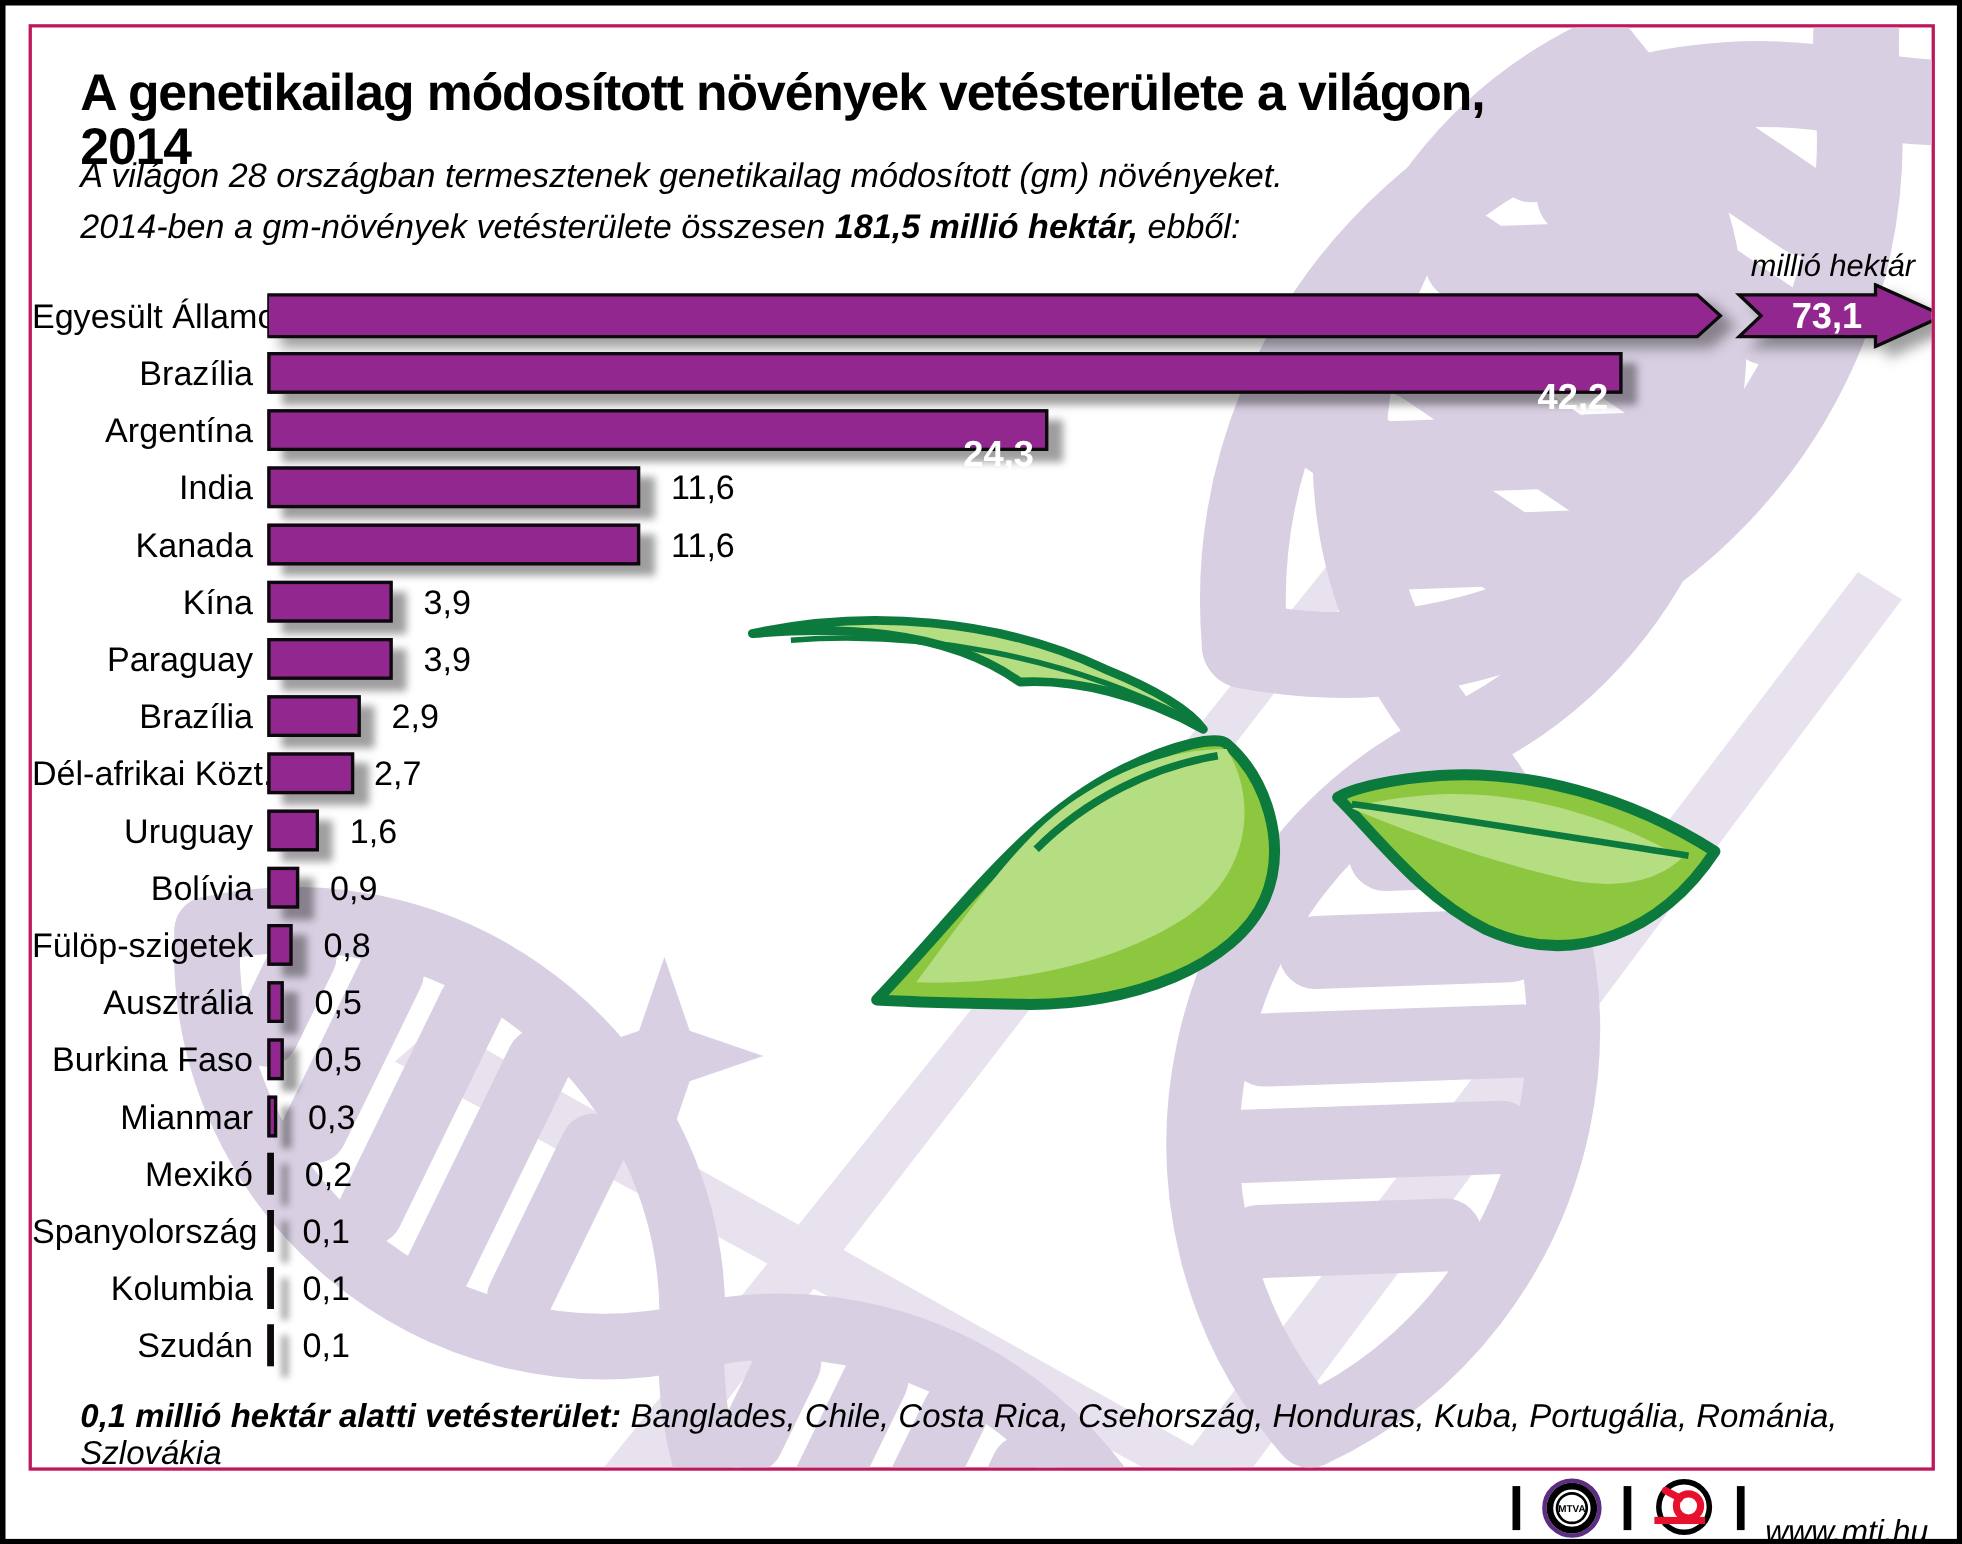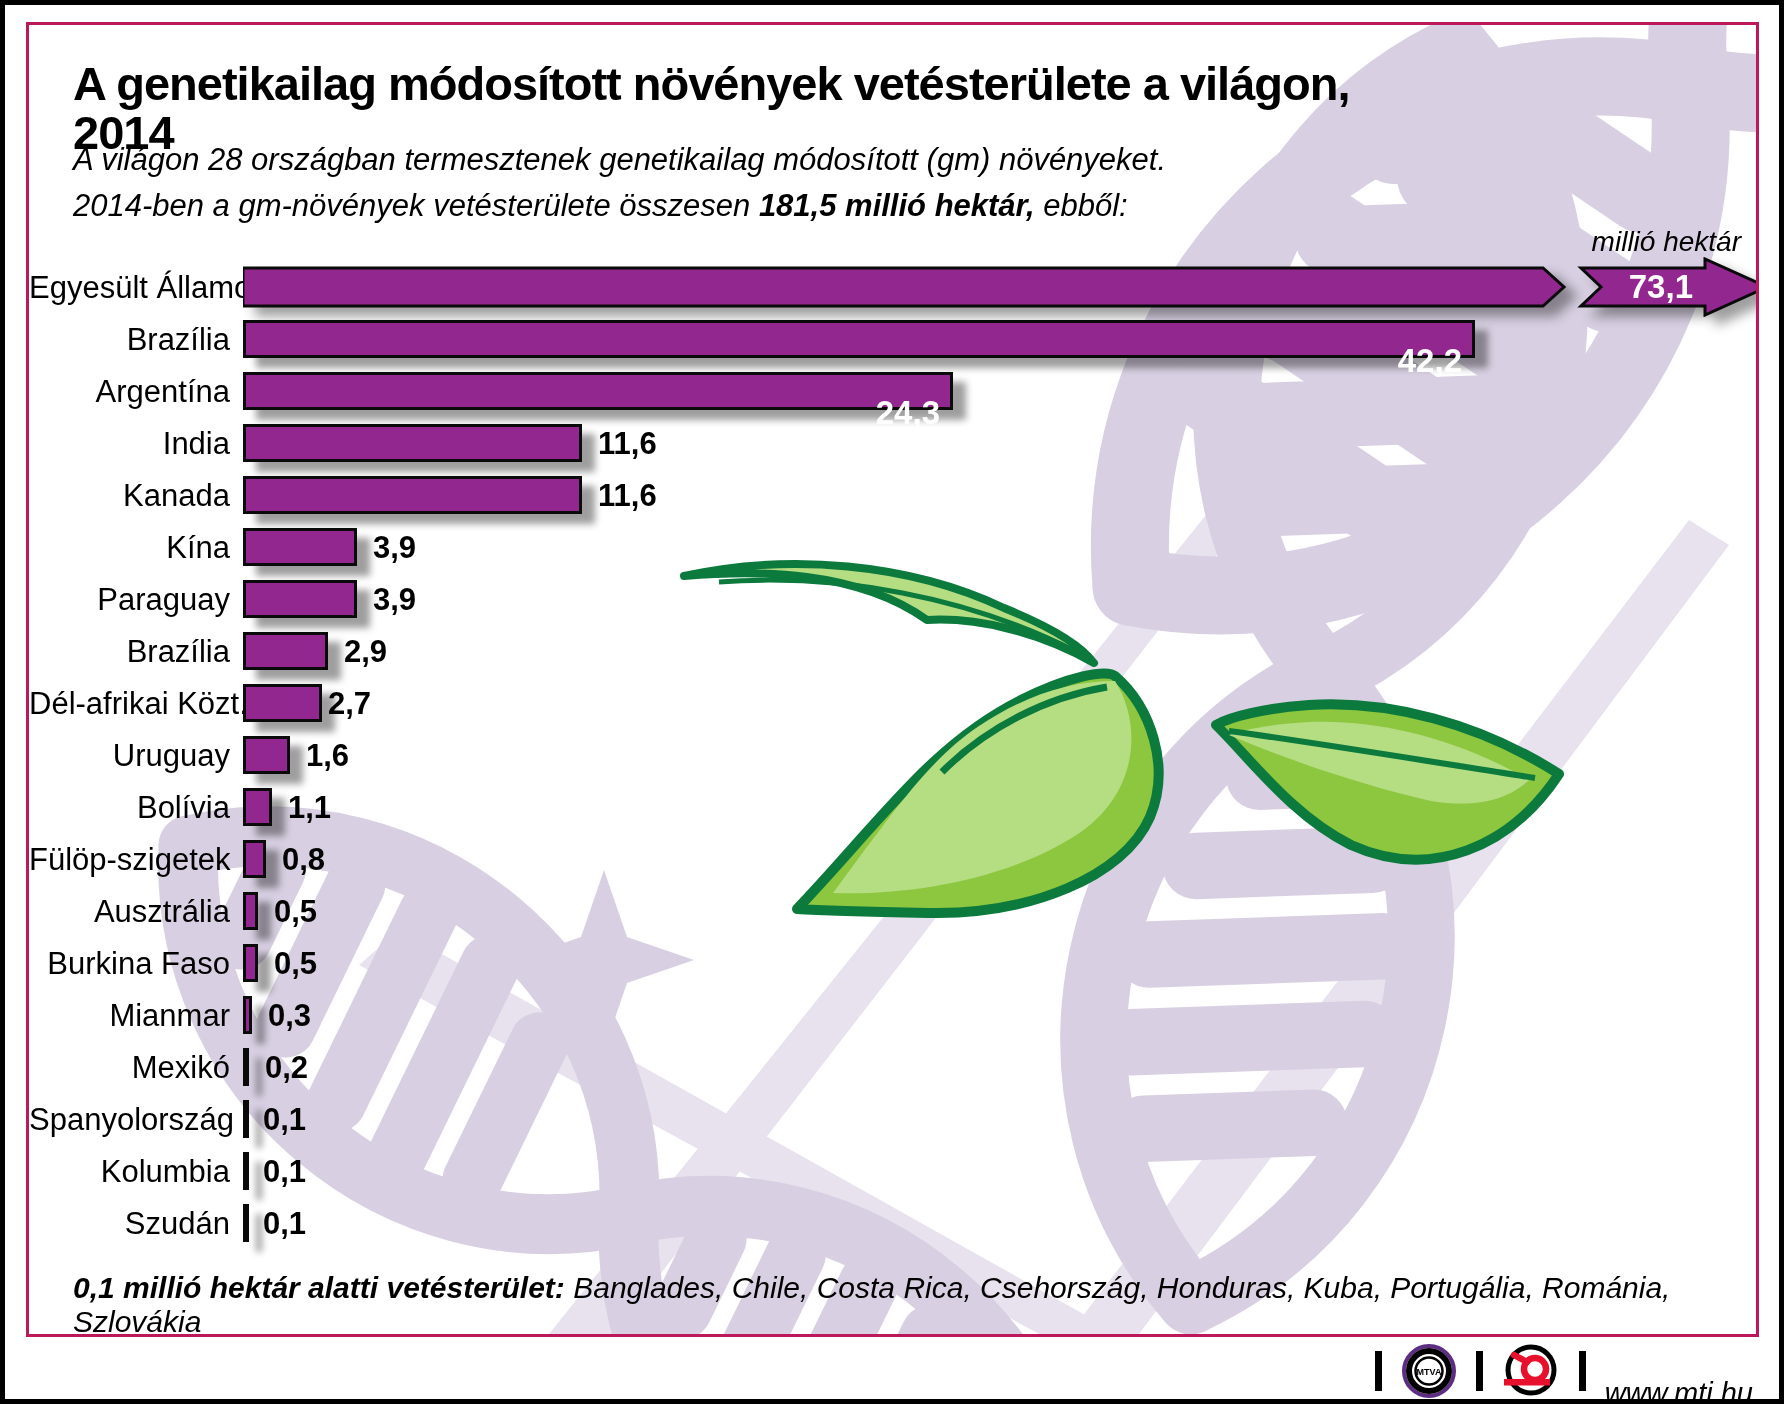--- a/index.html
+++ b/index.html
@@ -34,21 +34,21 @@
   .row-label{
     position:absolute; left:0; top:0; width:201px; height:38px;
     text-align:right; font-size:31px; line-height:40px; white-space:nowrap;
   }
   .bar{
     position:absolute; top:0; height:38px; box-sizing:border-box;
     border:3px solid #0a0a0a;
     box-shadow:13px 10px 7px rgba(0,0,0,0.38);
   }
   .val-out{
-    position:absolute; top:0; font-size:31px; font-weight:700; line-height:40px;
+    position:absolute; top:0; font-size:31px; font-weight:400; line-height:40px;padding-left:12px;
   }
   .val-in{
     position:absolute; top:0; right:10px; font-size:33px; font-weight:700;
     line-height:39px; color:#fff;margin-top:18px;
   }
   .usbar-svg{ position:absolute; top:-11px; filter:drop-shadow(12px 9px 6px rgba(0,0,0,0.38)); }
 
   .footnote{
     position:absolute; left:44px; top:1246px; width:1640px;
     font-size:30px; font-style:italic;
@@ -184,21 +184,21 @@
             <span class="val-out" style="color: rgb(0, 0, 0); left: 299px;">2,7</span>
           </div>
           <div class="row" style="top: 711px;">
             <div class="row-label">Uruguay</div>
             <div class="bar" style="left: 214px; width: 47px; background: rgb(146, 39, 143); border-color: rgb(10, 10, 10);"></div>
             <span class="val-out" style="color: rgb(0, 0, 0); left: 277px;">1,6</span>
           </div>
           <div class="row" style="top: 763px;">
             <div class="row-label">Bolívia</div>
             <div class="bar" style="left: 214px; width: 29px; background: rgb(146, 39, 143); border-color: rgb(10, 10, 10);"></div>
-            <span class="val-out" style="color: rgb(0, 0, 0); left: 259px;">1,1</span>
+            <span class="val-out" style="color: rgb(0, 0, 0); left: 259px;">0,9</span>
           </div>
           <div class="row" style="top: 815px;">
             <div class="row-label">Fülöp-szigetek</div>
             <div class="bar" style="left: 214px; width: 23px; background: rgb(146, 39, 143); border-color: rgb(10, 10, 10);"></div>
             <span class="val-out" style="color: rgb(0, 0, 0); left: 253px;">0,8</span>
           </div>
           <div class="row" style="top: 867px;">
             <div class="row-label">Ausztrália</div>
             <div class="bar" style="left: 214px; width: 15px; background: rgb(146, 39, 143); border-color: rgb(10, 10, 10);"></div>
             <span class="val-out" style="color: rgb(0, 0, 0); left: 245px;">0,5</span>

